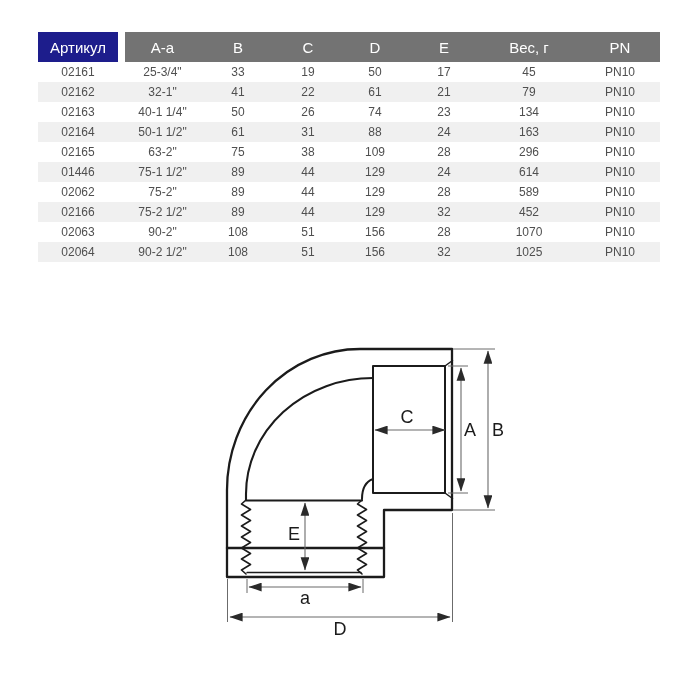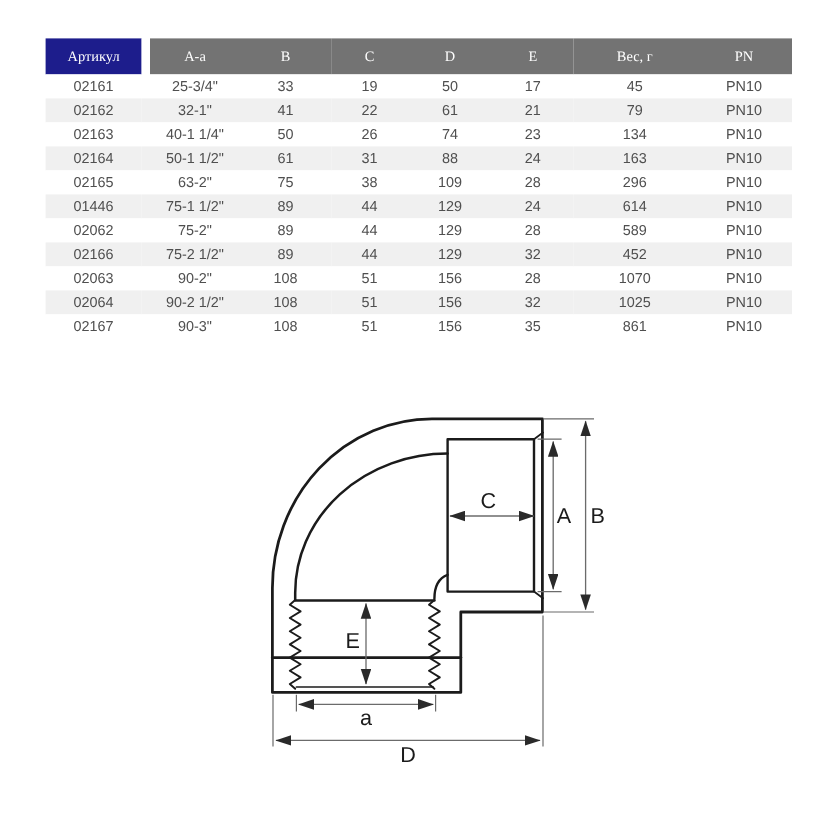--- a/index.html
+++ b/index.html
@@ -1,22 +1,22 @@
 <!DOCTYPE html>
 <html><head>
 <meta charset="utf-8">
 <style>
   html,body{margin:0;padding:0;background:#ffffff;}
   #page{position:relative;width:700px;height:700px;background:#ffffff;overflow:hidden;
         font-family:"Liberation Sans",sans-serif;}
   
   table.spec{position:absolute;left:38px;top:32px;width:622px;border-collapse:collapse;
              table-layout:fixed;font-size:12px;}
-  table.spec th{height:30px;font-weight:normal;font-size:12px;color:#ffffff;text-align:center;
-                padding:0;font-family:Liberation Serif, serif;}
+  table.spec th{height:30px;font-weight:normal;font-size:15px;color:#ffffff;text-align:center;
+                padding:0;}
   table.spec th.art{background:#1d1d8c;}
   table.spec th.gap{background:#ffffff;}
   table.spec th.gry{background:#737373;}
   table.spec td{height:20px;padding:0;text-align:center;color:#4f4f4f;font-size:12px;
                 white-space:nowrap;}
   table.spec tbody tr:nth-child(even){background:#f0f0f0;}
   table.spec tbody tr:nth-child(odd){background:#ffffff;}
   
   #diagram{position:absolute;left:180px;top:330px;width:340px;height:320px;}
   .outline{stroke:#1b1b1b;fill:none;stroke-linejoin:round;stroke-linecap:round;}
@@ -159,31 +159,20 @@
           <td>02064</td>
           <td></td>
           <td>90-2 1/2"</td>
           <td>108</td>
           <td>51</td>
           <td>156</td>
           <td>32</td>
           <td>1025</td>
           <td>PN10</td>
         </tr>
-        <tr>
-          <td>02167</td>
-          <td></td>
-          <td>90-3"</td>
-          <td>108</td>
-          <td>51</td>
-          <td>156</td>
-          <td>35</td>
-          <td>861</td>
-          <td>PN10</td>
-        </tr>
       </tbody>
   </table>
 
   <svg id="diagram" viewBox="180 330 340 320">
     <defs>
       <marker id="ae" orient="auto" markerWidth="13" markerHeight="9" refX="11.5" refY="4">
         <path d="M0 0 L12 4 L0 8 Z" fill="#2a2a2a"></path>
       </marker>
       <marker id="as" orient="auto" markerWidth="13" markerHeight="9" refX="1.5" refY="4">
         <path d="M13 0 L1 4 L13 8 Z" fill="#2a2a2a"></path>

